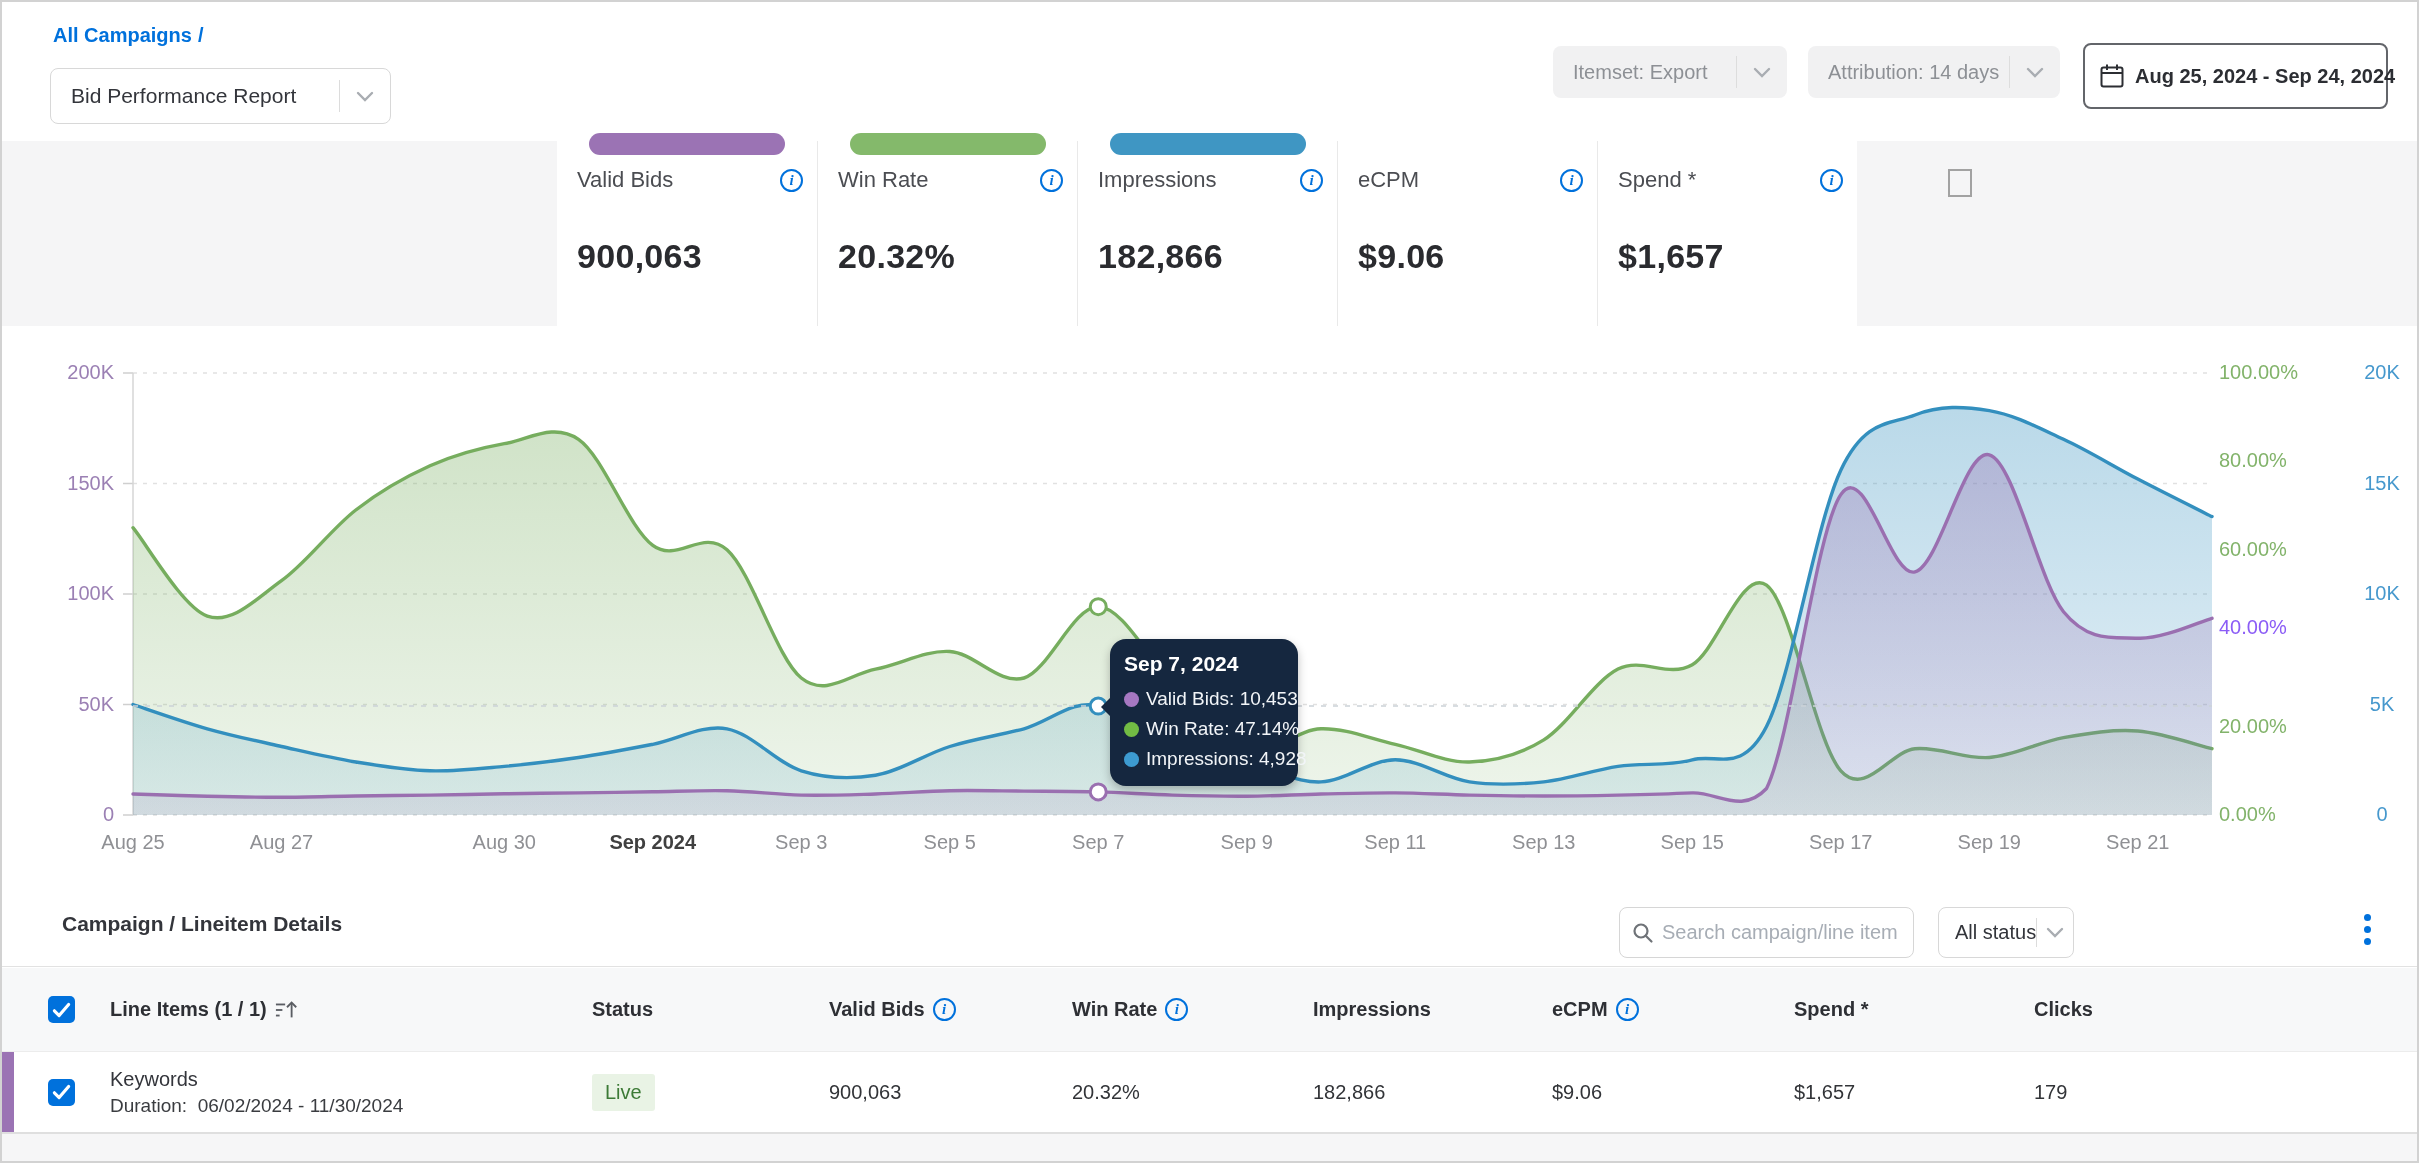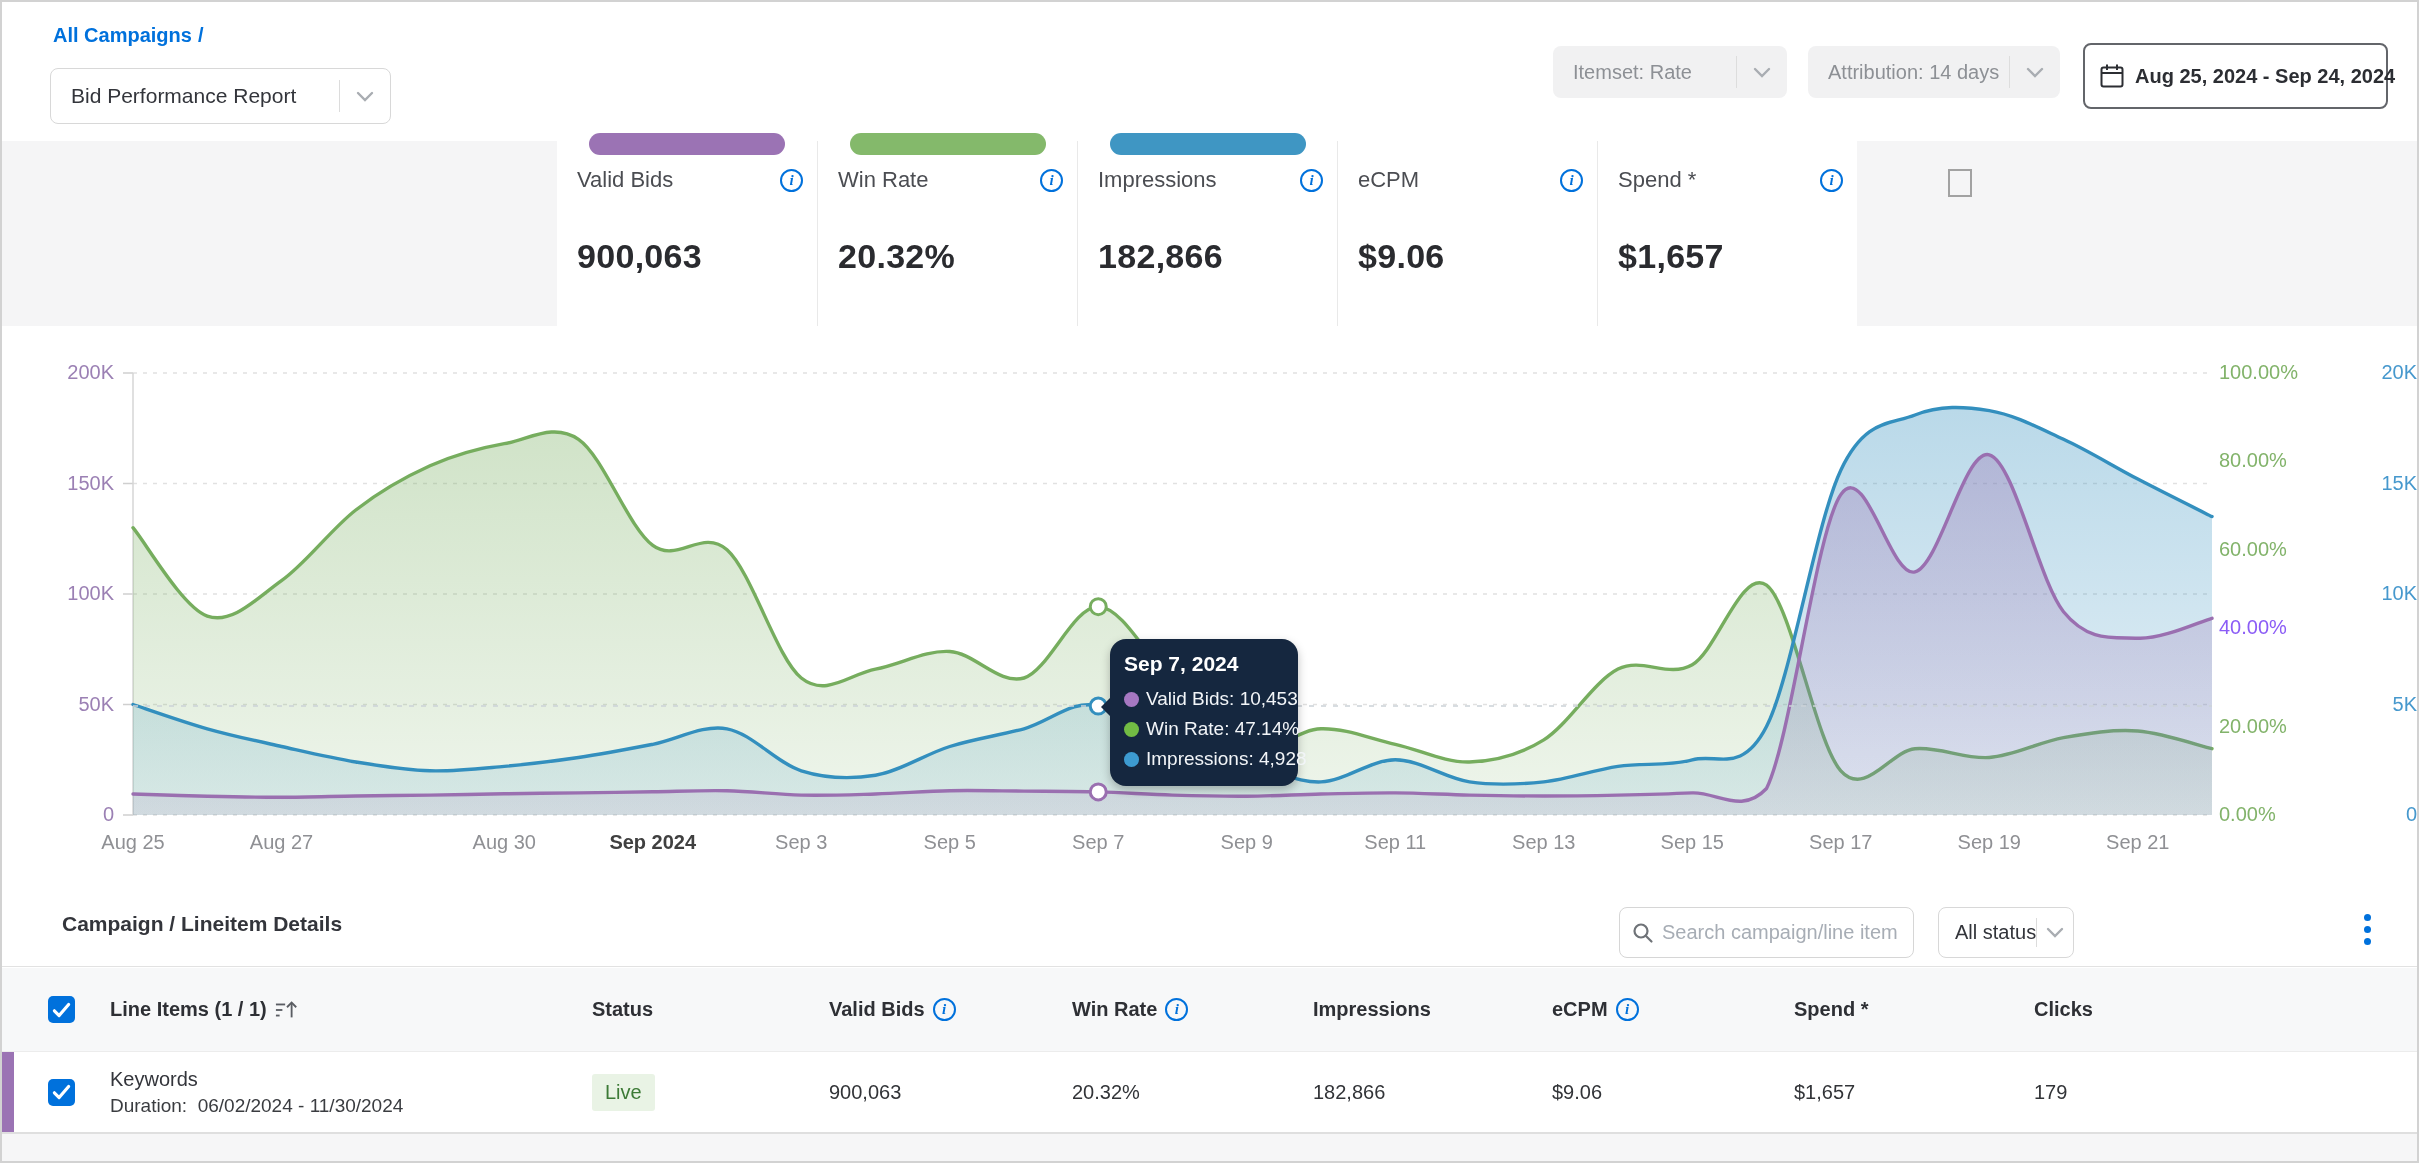--- a/index.html
+++ b/index.html
@@ -39,21 +39,21 @@
   .info-icon { display:inline-flex; align-items:center; justify-content:center; width:23px; height:23px;
                border:2px solid #0071dc; border-radius:50%; color:#0071dc; flex:none;
                font:italic 700 15px "Liberation Serif", serif; cursor:pointer; }
   .square-icon { position:absolute; left:1946px; top:28px; width:24px; height:28px; border:2px solid #a2a2a2; background:transparent; }
 
   
   .chart-section { position:absolute; left:0; top:324px; width:100%; height:556px; background:#fff; }
   .ytick { position:absolute; height:24px; line-height:24px; font-size:20px; }
   .ytick.left { left:0; width:112px; text-align:right; }
   .ytick.pct  { left:2217px; width:120px; text-align:left; }
-  .ytick.cnt  { left:2345px; width:70px;  text-align:right; }
+  .ytick.cnt  { left:2345px; width:70px;  text-align:center; }
   .xtick { position:absolute; top:505px; transform:translateX(-50%); font-size:20px; color:#8f9094; white-space:nowrap; }
   .xtick.em { font-weight:700; color:#404040; }
   #chart-svg { position:absolute; left:119px; top:45px; }
 
   .chart-tooltip { position:absolute; left:1108px; top:313px; width:188px; background:#15273f; border-radius:16px;
                    padding:13px 14px 12px 14px; color:#fff; box-shadow:0 4px 10px rgba(0,0,0,0.25); z-index:5; }
   .chart-tooltip:after { content:""; position:absolute; left:-9px; top:59px; border-top:9px solid transparent;
                    border-bottom:9px solid transparent; border-right:9px solid #15273f; }
   .chart-tooltip .tt-title { font-size:21px; font-weight:700; margin-bottom:8px; }
   .tt-row { display:flex; align-items:center; gap:7px; font-size:19px; color:#f2f5f8; height:30px; white-space:nowrap; }
@@ -103,21 +103,21 @@
     <div class="select-box report-select">
       <span class="lbl">Bid Performance Report</span>
       <span class="vdiv"></span>
       <span class="chev">
         <svg width="18" height="11" viewBox="0 0 18 11">
             <path d="M2 2 L9 9 L16 2" fill="none" stroke="currentColor" stroke-width="2.4" stroke-linecap="round"></path>
           </svg>
       </span>
     </div>
     <div class="pill-select filter-itemset">
-      <span class="lbl">Itemset: Rate</span>
+      <span class="lbl">Itemset: Export</span>
       <span class="vdiv"></span>
       <span class="chev">
         <svg width="18" height="11" viewBox="0 0 18 11">
             <path d="M2 2 L9 9 L16 2" fill="none" stroke="currentColor" stroke-width="2.4" stroke-linecap="round"></path>
           </svg>
       </span>
     </div>
     <div class="pill-select filter-attrib">
       <span class="lbl">Attribution: 14 days</span>
       <span class="vdiv"></span>

